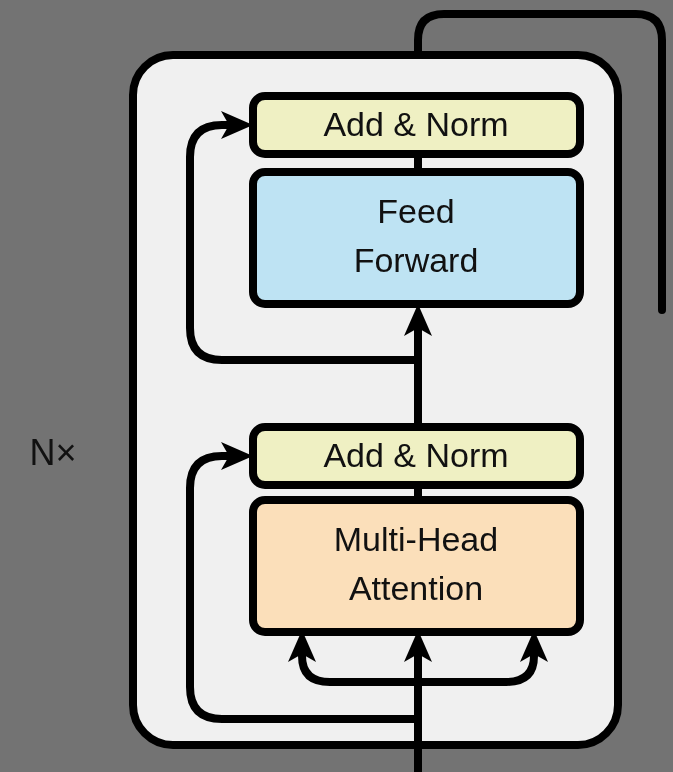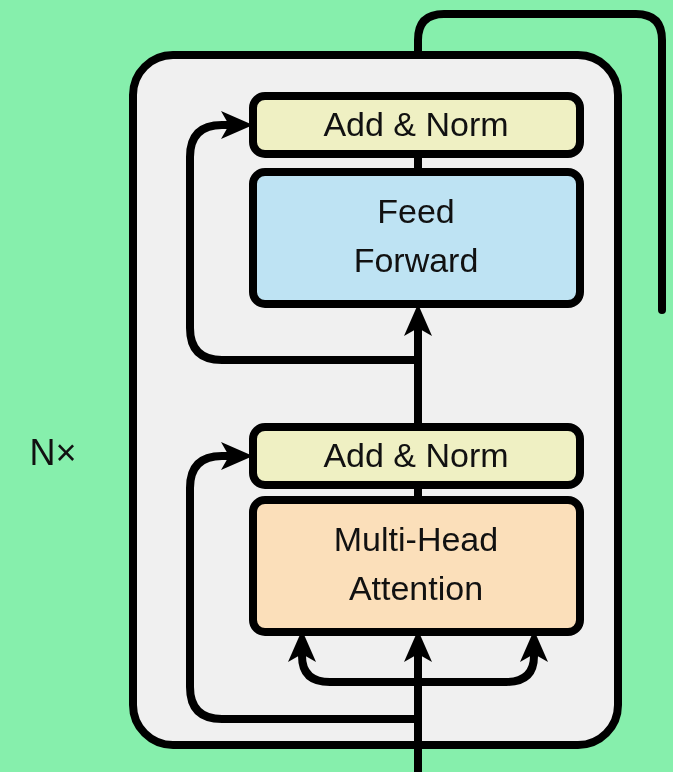--- a/index.html
+++ b/index.html
@@ -11,21 +11,21 @@
   body {
     width: 673px;
     height: 772px;
     overflow: hidden;
     font-family: "Liberation Sans", sans-serif;
   }
   #diagram-root {
     position: relative;
     width: 673px;
     height: 772px;
-    background: #86efac;
+    background: #737373;
     text-decoration: underline;
   }
   svg#encoder-svg {
     position: absolute;
     left: 0;
     top: 0;
     width: 673px;
     height: 772px;
     display: block;
   }

